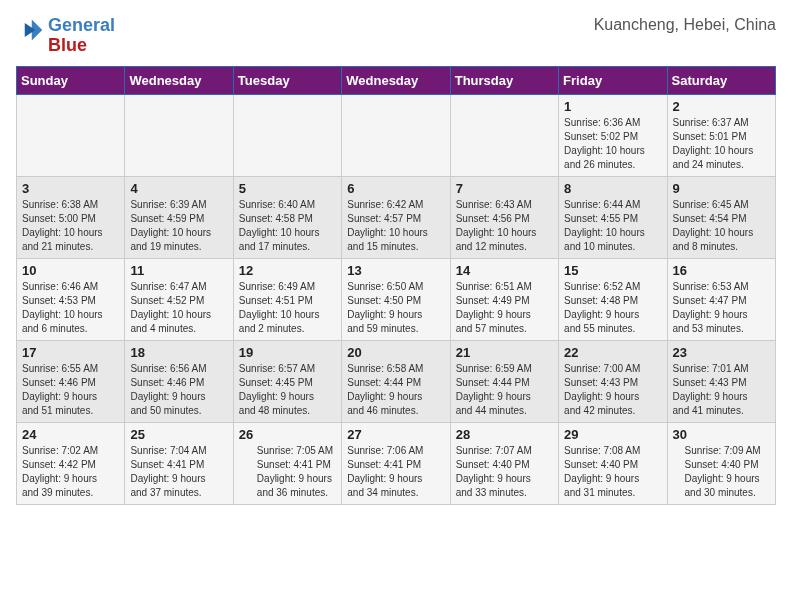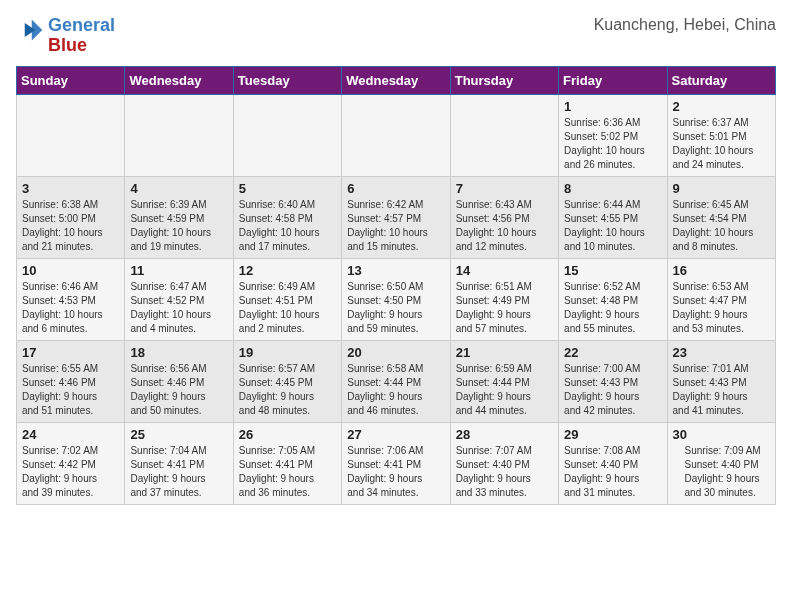--- a/index.html
+++ b/index.html
@@ -306,21 +306,21 @@
         </td>
         <td>
           <span class="day-num">25</span>
           <div class="day-info" style="white-space: pre-line;">Sunrise: 7:04 AM
 Sunset: 4:41 PM
 Daylight: 9 hours
 and 37 minutes.</div>
         </td>
         <td>
           <span class="day-num">26</span>
-          <div class="day-info" style="white-space: pre-line;">Sunrise: 7:05 AM
+          <div class="day-info" style="white-space: pre-line; margin-left: 18px;">Sunrise: 7:05 AM
 Sunset: 4:41 PM
 Daylight: 9 hours
 and 36 minutes.</div>
         </td>
         <td>
           <span class="day-num">27</span>
           <div class="day-info" style="white-space: pre-line;">Sunrise: 7:06 AM
 Sunset: 4:41 PM
 Daylight: 9 hours
 and 34 minutes.</div>

